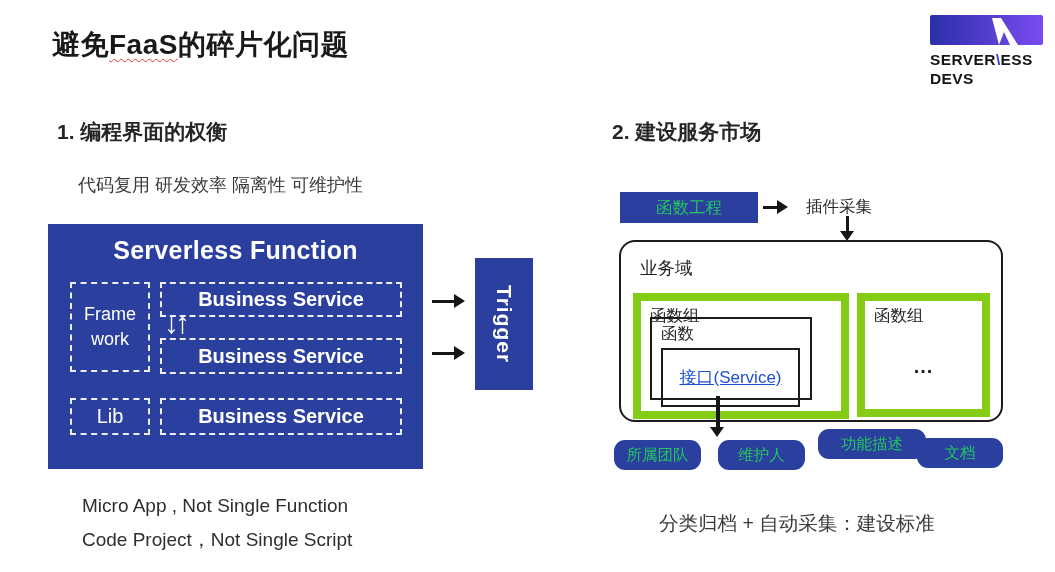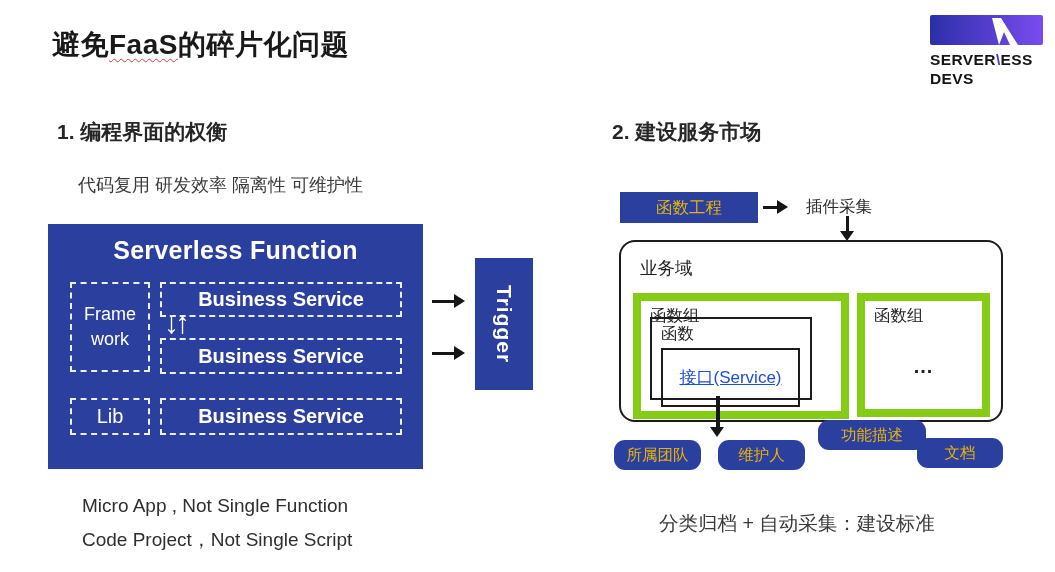--- a/index.html
+++ b/index.html
@@ -50,41 +50,41 @@
   .harrow{position:absolute;height:3px;background:#161616;}
   .harrow::after{content:'';position:absolute;right:-10px;top:-6px;width:0;height:0;
     border-left:11px solid #161616;border-top:7px solid transparent;border-bottom:7px solid transparent;}
   .varrow{position:absolute;width:3px;background:#161616;}
   .varrow::after{content:'';position:absolute;bottom:-9px;left:-6px;width:0;height:0;
     border-top:10px solid #161616;border-left:7px solid transparent;border-right:7px solid transparent;}
 
   .caption-left{left:82px;top:489px;font-size:19px;color:#2e2e2e;line-height:34px;}
 
   
-  .blue-chip{position:absolute;background:var(--primary-blue);color:#eab308;
+  .blue-chip{position:absolute;background:var(--primary-blue);color:#22c55e;
     display:flex;align-items:center;justify-content:center;}
   .fproj{left:620px;top:192px;width:138px;height:31px;font-size:16.5px;}
   .collect{left:806px;top:196px;font-size:16.5px;color:#2b2b2b;}
   .domain{left:619px;top:240px;width:384px;height:182px;border:2px solid #1c1c1c;border-radius:16px;}
   .domain-label{position:absolute;left:19px;top:14px;font-size:17.5px;color:#1f1f1f;}
   .group{position:absolute;border:8px solid #84cc16;padding-left:8px;}
   .g1{left:12px;top:51px;width:216px;height:126px;}
   .g2{left:236px;top:51px;width:133px;height:124px;}
   .group-label{position:absolute;left:9px;top:4px;font-size:16.5px;color:#1f1f1f;}
   .funcbox{position:absolute;left:9px;top:16px;width:162px;height:83px;border:2px solid #1c1c1c;}
   .ifacebox{position:absolute;left:9px;top:29px;width:139px;height:59px;border:2px solid #1c1c1c;
     display:flex;align-items:center;justify-content:center;font-size:17px;color:#1d4ed8;text-decoration:underline;}
   .more{position:absolute;left:0;top:54px;width:100%;text-align:center;font-size:20px;
     font-weight:bold;color:#1f1f1f;letter-spacing:1px;}
   .varrow2{left:716px;top:396px;height:32px;width:4px;z-index:3;}
   .varrow2::after{left:-6px;border-left-width:7px;border-right-width:7px;}
   .tag{height:30px;font-size:15.5px;border-radius:11px;}
   .tag1{left:614px;top:440px;width:87px;}
   .tag2{left:718px;top:440px;width:87px;}
-  .tag3{left:818px;top:420px;width:108px;}
+  .tag3{left:818px;top:429px;width:108px;}
   .tag4{left:917px;top:438px;width:86px;}
   .caption-right{left:659px;top:510px;font-size:19.5px;color:#3a3a3a;}
 </style>
 </head>
 <body>
 
 <div class="slide">
 
   <div class="abs page-title"><span>避免</span><span class="faas">FaaS</span><span>的碎片化问题</span></div>
 

